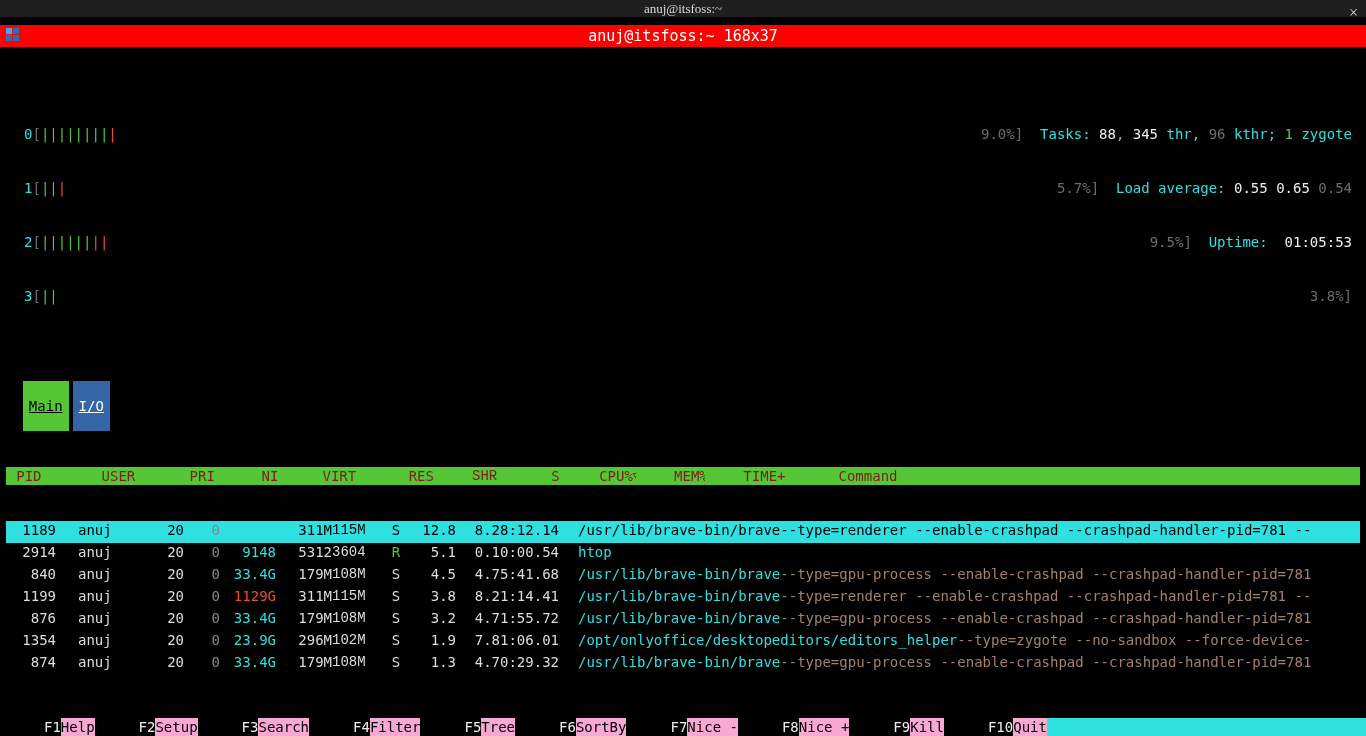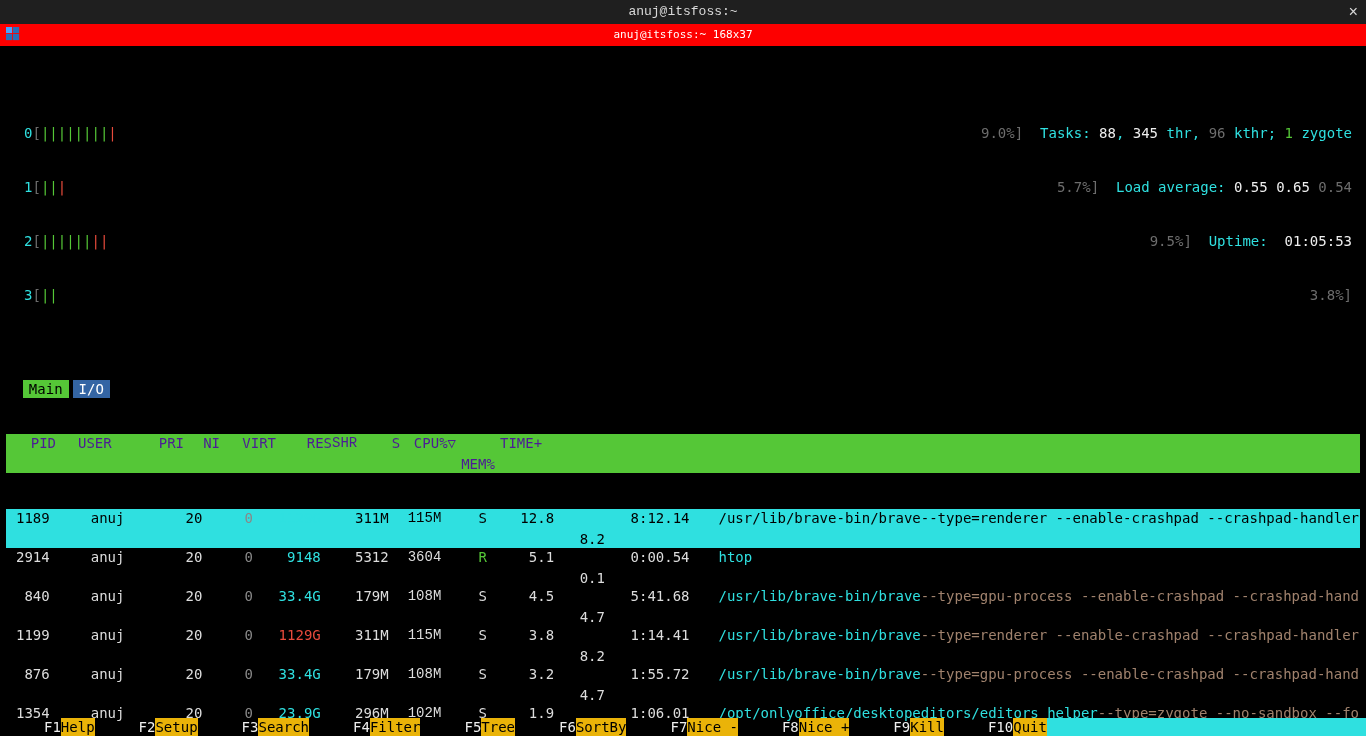--- a/index.html
+++ b/index.html
@@ -1,67 +1,67 @@
 <!DOCTYPE html>
 <html><head>
 <meta charset="utf-8">
 <style>
   * { margin: 0; padding: 0; box-sizing: border-box; }
   html, body { width: 1366px; height: 736px; background: #000; font-family: "DejaVu Sans Mono","Liberation Mono",monospace; font-size: 14px; line-height: 18px; overflow: hidden; }
-  .titlebar { height: 24px; background: #1f1f1f; color: #d9d9d9; display: flex; align-items: center; justify-content: center; position: relative; font-family: Liberation Mono, monospace; font-size: 13px; }
+  .titlebar { height: 17px; background: #1f1f1f; color: #d9d9d9; display: flex; align-items: center; justify-content: center; position: relative; font-family: Liberation Serif, serif; font-size: 13px; }
   .titlebar .close { position: absolute; right: 8px; top: 4px; color: #d9d9d9; cursor: pointer; font-size: 16px; }
-  .dimbar { height: 22px; background: #fd0000; color: #fff; display: flex; align-items: center; justify-content: center; font-size: 11px; position: relative; }
+  .dimbar { height: 22px; background: #fd0000; color: #fff; display: flex; align-items: center; justify-content: center; font-size: 15px; position: relative; margin-top: 8px; }
   .dimbar .winicon { position:absolute; left:6px; top:3px; width:14px; height:14px; }
   .term { padding: 6px 6px 0 6px; color:#ddd; white-space: pre; }
   .meters { margin-left: 18px; }
   .cy  { color:#2fe0e0; }           
   .gr  { color:#55c737; }           
   .rd  { color:#e84b3c; }           
   .wh  { color:#eeeeee; }
   .gy  { color:#6d6d6d; }
   .mg  { color:#c061cb; }
   .yl  { color:#c3a000; }
   .bl  { color:#729fcf; }
 
   .tabs { margin-top: 4px; }
-  .tab { display:inline-block; padding: 0 6px; }
+  .tab { display:inline-block; padding: 16px 6px; text-decoration: underline; }
   .tab-main { background:#55c737; color:#000; }
   .tab-io   { background:#3465a4; color:#fff; margin-left:4px; }
 
-  .headers { background:#55c737; color:#4c1d95; display:flex; }
+  .headers { background:#55c737; color:#7f1d1d; display:flex;gap:38px; }
   .headers span, .row span { display:inline-block; overflow:hidden; }
 
   .w-pid  { width: 50px; text-align:right; }
   .w-user { width: 92px; padding-left:22px; }
   .w-pri  { width: 36px; text-align:right; }
   .w-ni   { width: 36px; text-align:right; }
   .w-virt { width: 56px; text-align:right; }
   .w-res  { width: 56px; text-align:right; }
   .w-shr  { width: 56px; text-align:left;font-family:Liberation Mono, monospace; }
   .w-s    { width: 16px; text-align:center; }
   .w-cpu  { width: 52px; text-align:right; }
-  .w-mem  { width: 44px; text-align:center;margin-top:21px; }
+  .w-mem  { width: 44px; text-align:right; }
   .w-time { width: 72px; }
   .w-cmd  { width: 740px; padding-left:6px; white-space:nowrap; overflow:hidden; }
 
   .processes { height: 450px; overflow:hidden; }
-  .row { display:flex; color:#ddd;gap:19px; }
+  .row { display:flex; color:#ddd; }
   .row.sel  { background:#2fe0e0; color:#000; }
   .row .cmd-basename { color:#2fe0e0; }
   .row.sel .cmd-basename { color:#000; }
   .row .cmd-args { color:#a0826d; }
   .row.sel .cmd-args { color:#000; }
   .row .virt-hl  { color:#2fe0e0; }
   .row .virt-red { color:#e84b3c; }
   .row .num-dim  { color:#888; }
   .row .state-r  { color:#55c737; }
 
   .fkeys { position:absolute; bottom:0; left:0; right:0; height:18px; display:flex; font-size:14px; }
   .fkeys .fk { color:#eee;padding-left:44px; }
-  .fkeys .flabel { background:#eab308; color:#000; padding: 0 0; }
+  .fkeys .flabel { background:#f9a8d4; color:#000; padding: 0 0; }
   .fkeys .fill { flex:1; background:#2fe0e0; }
 
   .mrow { display:flex; }
   .mrow .right { margin-left:auto; padding-right:8px; }
   .barcell { display:inline-block; }
 </style>
 </head>
 <body>
 
 <div class="titlebar">
@@ -108,20 +108,21 @@
   <span class="w-user">USER</span>
   <span class="w-pri">PRI</span>
   <span class="w-ni">NI</span>
   <span class="w-virt">VIRT</span>
   <span class="w-res">RES</span>
   <span class="w-shr">SHR</span>
   <span class="w-s">S</span>
   <span class="w-cpu">CPU%▽</span>
   <span class="w-mem">MEM%</span>
   <span class="w-time">TIME+</span>
+  <span class="w-cmd">Command</span>
 </div>
 
 <div class="processes" id="processes"><div class="row sel"><span class="w-pid">1189</span><span class="w-user ">anuj</span><span class="w-pri">20</span><span class="w-ni num-dim">0</span><span class="w-virt virt-hl">1129G</span><span class="w-res">311M</span><span class="w-shr">115M</span><span class="w-s ">S</span><span class="w-cpu ">12.8</span><span class="w-mem">8.2</span><span class="w-time">8:12.14</span><span class="w-cmd"><span class="cmd-basename">/usr/lib/brave-bin/brave</span><span class="cmd-args"> --type=renderer --enable-crashpad --crashpad-handler-pid=781 --enable-crash-</span></span></div><div class="row"><span class="w-pid">2914</span><span class="w-user ">anuj</span><span class="w-pri">20</span><span class="w-ni num-dim">0</span><span class="w-virt virt-hl">9148</span><span class="w-res">5312</span><span class="w-shr">3604</span><span class="w-s state-r">R</span><span class="w-cpu ">5.1</span><span class="w-mem">0.1</span><span class="w-time">0:00.54</span><span class="w-cmd"><span class="cmd-basename">htop</span><span class="cmd-args"></span></span></div><div class="row"><span class="w-pid">840</span><span class="w-user ">anuj</span><span class="w-pri">20</span><span class="w-ni num-dim">0</span><span class="w-virt virt-hl">33.4G</span><span class="w-res">179M</span><span class="w-shr">108M</span><span class="w-s ">S</span><span class="w-cpu ">4.5</span><span class="w-mem">4.7</span><span class="w-time">5:41.68</span><span class="w-cmd"><span class="cmd-basename">/usr/lib/brave-bin/brave</span><span class="cmd-args"> --type=gpu-process --enable-crashpad --crashpad-handler-pid=781 --enable-cra</span></span></div><div class="row"><span class="w-pid">1199</span><span class="w-user ">anuj</span><span class="w-pri">20</span><span class="w-ni num-dim">0</span><span class="w-virt virt-red">1129G</span><span class="w-res">311M</span><span class="w-shr">115M</span><span class="w-s ">S</span><span class="w-cpu ">3.8</span><span class="w-mem">8.2</span><span class="w-time">1:14.41</span><span class="w-cmd"><span class="cmd-basename">/usr/lib/brave-bin/brave</span><span class="cmd-args"> --type=renderer --enable-crashpad --crashpad-handler-pid=781 --enable-crash-</span></span></div><div class="row"><span class="w-pid">876</span><span class="w-user ">anuj</span><span class="w-pri">20</span><span class="w-ni num-dim">0</span><span class="w-virt virt-hl">33.4G</span><span class="w-res">179M</span><span class="w-shr">108M</span><span class="w-s ">S</span><span class="w-cpu ">3.2</span><span class="w-mem">4.7</span><span class="w-time">1:55.72</span><span class="w-cmd"><span class="cmd-basename">/usr/lib/brave-bin/brave</span><span class="cmd-args"> --type=gpu-process --enable-crashpad --crashpad-handler-pid=781 --enable-cra</span></span></div><div class="row"><span class="w-pid">1354</span><span class="w-user ">anuj</span><span class="w-pri">20</span><span class="w-ni num-dim">0</span><span class="w-virt virt-hl">23.9G</span><span class="w-res">296M</span><span class="w-shr">102M</span><span class="w-s ">S</span><span class="w-cpu ">1.9</span><span class="w-mem">7.8</span><span class="w-time">1:06.01</span><span class="w-cmd"><span class="cmd-basename">/opt/onlyoffice/desktopeditors/editors_helper</span><span class="cmd-args"> --type=zygote --no-sandbox --force-device-scale-factor=</span></span></div><div class="row"><span class="w-pid">874</span><span class="w-user ">anuj</span><span class="w-pri">20</span><span class="w-ni num-dim">0</span><span class="w-virt virt-hl">33.4G</span><span class="w-res">179M</span><span class="w-shr">108M</span><span class="w-s ">S</span><span class="w-cpu ">1.3</span><span class="w-mem">4.7</span><span class="w-time">0:29.32</span><span class="w-cmd"><span class="cmd-basename">/usr/lib/brave-bin/brave</span><span class="cmd-args"> --type=gpu-process --enable-crashpad --crashpad-handler-pid=781 --enable-cra</span></span></div></div>
 
 </div>
 
 <div class="fkeys" id="fkeys">
     <span class="fk">F1</span>
     <span class="flabel">Help </span>
     <span class="fk">F2</span>

